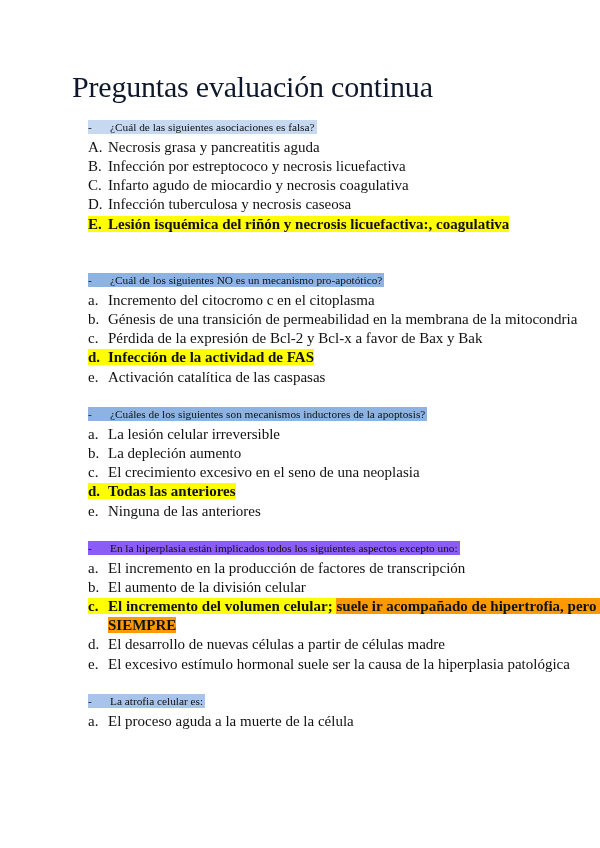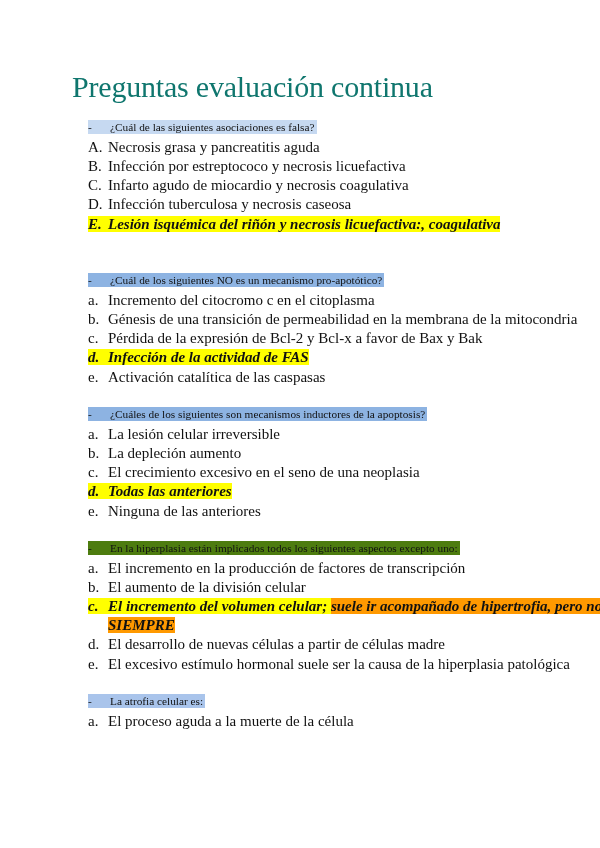--- a/index.html
+++ b/index.html
@@ -1,27 +1,27 @@
 <!DOCTYPE html>
 <html><head>
 <meta charset="utf-8">
 <style>
   html, body { margin: 0; padding: 0; background: #ffffff; }
   body { width: 600px; height: 848px; position: relative; overflow: hidden;
          font-family: "Liberation Serif", "DejaVu Serif", serif; color: #111; }
   .title { position: absolute; left: 72px; top: 70px; font-size: 30px; font-weight: normal;
-           letter-spacing: -0.2px; margin: 0; color: #0f766e; }
+           letter-spacing: -0.2px; margin: 0; color: #0f172a; }
   .q { position: absolute; left: 88px; font-size: 11.3px; line-height: 14px; white-space: nowrap; }
   .q .dash { display: inline-block; width: 22px; }
   .q .hl { padding: 1px 0; }
   .opt { position: absolute; left: 88px; font-size: 15px; line-height: 14px; white-space: nowrap; }
   .opt .lbl { display: inline-block; width: 20px; }
   .yellow { background: #ffff00; }
   .orange { background: #ff9900; }
-  .bold { font-weight: bold; font-style: italic; }
+  .bold { font-weight: bold; }
 </style>
 </head>
 <body>
 
 <h1 class="title">Preguntas evaluación continua</h1>
 
 <div class="q" style="top:120px;">
   <span class="hl" style="background:#c6d9f1;padding-right:2px;">
     <span class="dash">-</span><span>¿Cuál de las siguientes asociaciones es falsa?</span>
   </span>
@@ -48,21 +48,21 @@
     <span class="dash">-</span><span>¿Cuáles de los siguientes son mecanismos inductores de la apoptosis?</span>
   </span>
 </div>
 <div class="opt" style="top:427px;"><span class="lbl">a.</span><span>La lesión celular irreversible</span></div>
 <div class="opt" style="top:446px;"><span class="lbl">b.</span><span>La depleción aumento</span></div>
 <div class="opt" style="top:465px;"><span class="lbl">c.</span><span>El crecimiento excesivo en el seno de una neoplasia</span></div>
 <div class="opt bold" style="top:484px;"><span class="yellow"><span class="lbl">d.</span><span>Todas las anteriores</span></span></div>
 <div class="opt" style="top:504px;"><span class="lbl">e.</span><span>Ninguna de las anteriores</span></div>
 
 <div class="q" style="top:541px;">
-  <span class="hl" style="background:#4d7c0f;padding-right:2px;">
+  <span class="hl" style="background:#8b5cf6;padding-right:2px;">
     <span class="dash">-</span><span>En la hiperplasia están implicados todos los siguientes aspectos excepto uno:</span>
   </span>
 </div>
 <div class="opt" style="top:561px;"><span class="lbl">a.</span><span>El incremento en la producción de factores de transcripción</span></div>
 <div class="opt" style="top:580px;"><span class="lbl">b.</span><span>El aumento de la división celular</span></div>
 <div class="opt bold" style="top:599px;"><span class="yellow"><span class="lbl">c.</span><span>El incremento del volumen celular;</span> </span><span class="orange">suele ir acompañado de hipertrofia, pero no</span></div>
 <div class="opt bold" style="top:618px;left:108px;"><span class="orange">SIEMPRE</span></div>
 <div class="opt" style="top:637px;"><span class="lbl">d.</span><span>El desarrollo de nuevas células a partir de células madre</span></div>
 <div class="opt" style="top:657px;"><span class="lbl">e.</span><span>El excesivo estímulo hormonal suele ser la causa de la hiperplasia patológica</span></div>
 

